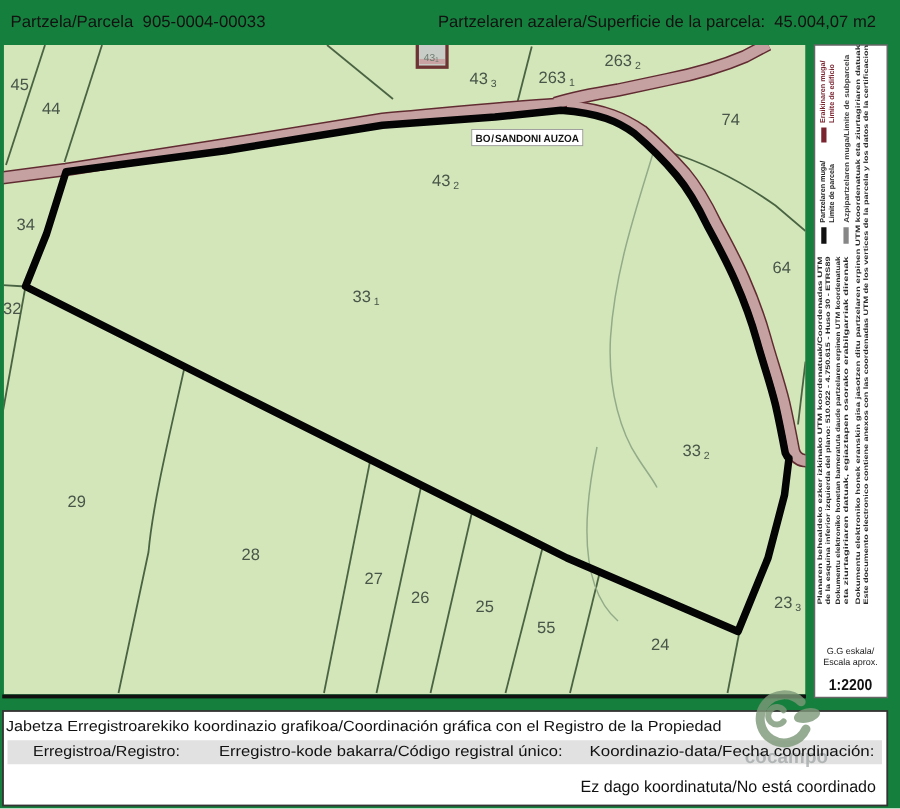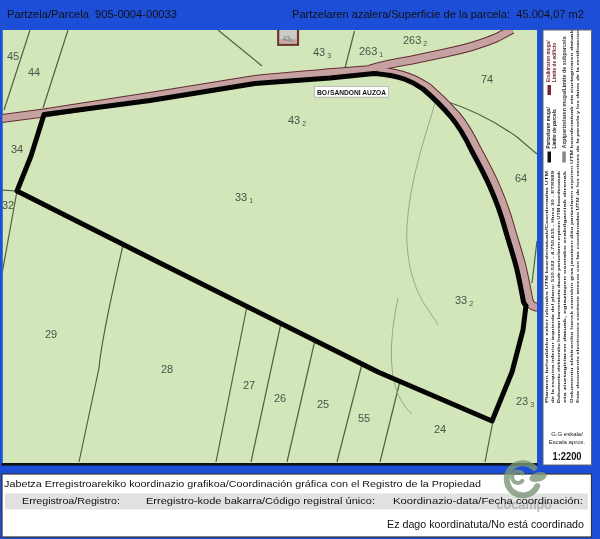--- a/index.html
+++ b/index.html
@@ -1,16 +1,16 @@
 <!DOCTYPE html>
 <html><head>
 <meta charset="utf-8">
 <style>
 html,body{margin:0;padding:0;background:#ffffff;}
-#page{position:relative;width:600px;height:539px;background:#1d4ed8;font-family:"Liberation Sans",sans-serif;}
+#page{position:relative;width:600px;height:539px;background:#15803d;font-family:"Liberation Sans",sans-serif;}
 svg text{font-family:"Liberation Sans",sans-serif;}
 </style>
 </head>
 <body>
 <div id="page">
 <svg width="600" height="539" viewBox="0 0 600 539">
 <defs>
 <clipPath id="mapclip">
           <rect x="2.5" y="30" width="534.5" height="433"></rect>
         </clipPath>

